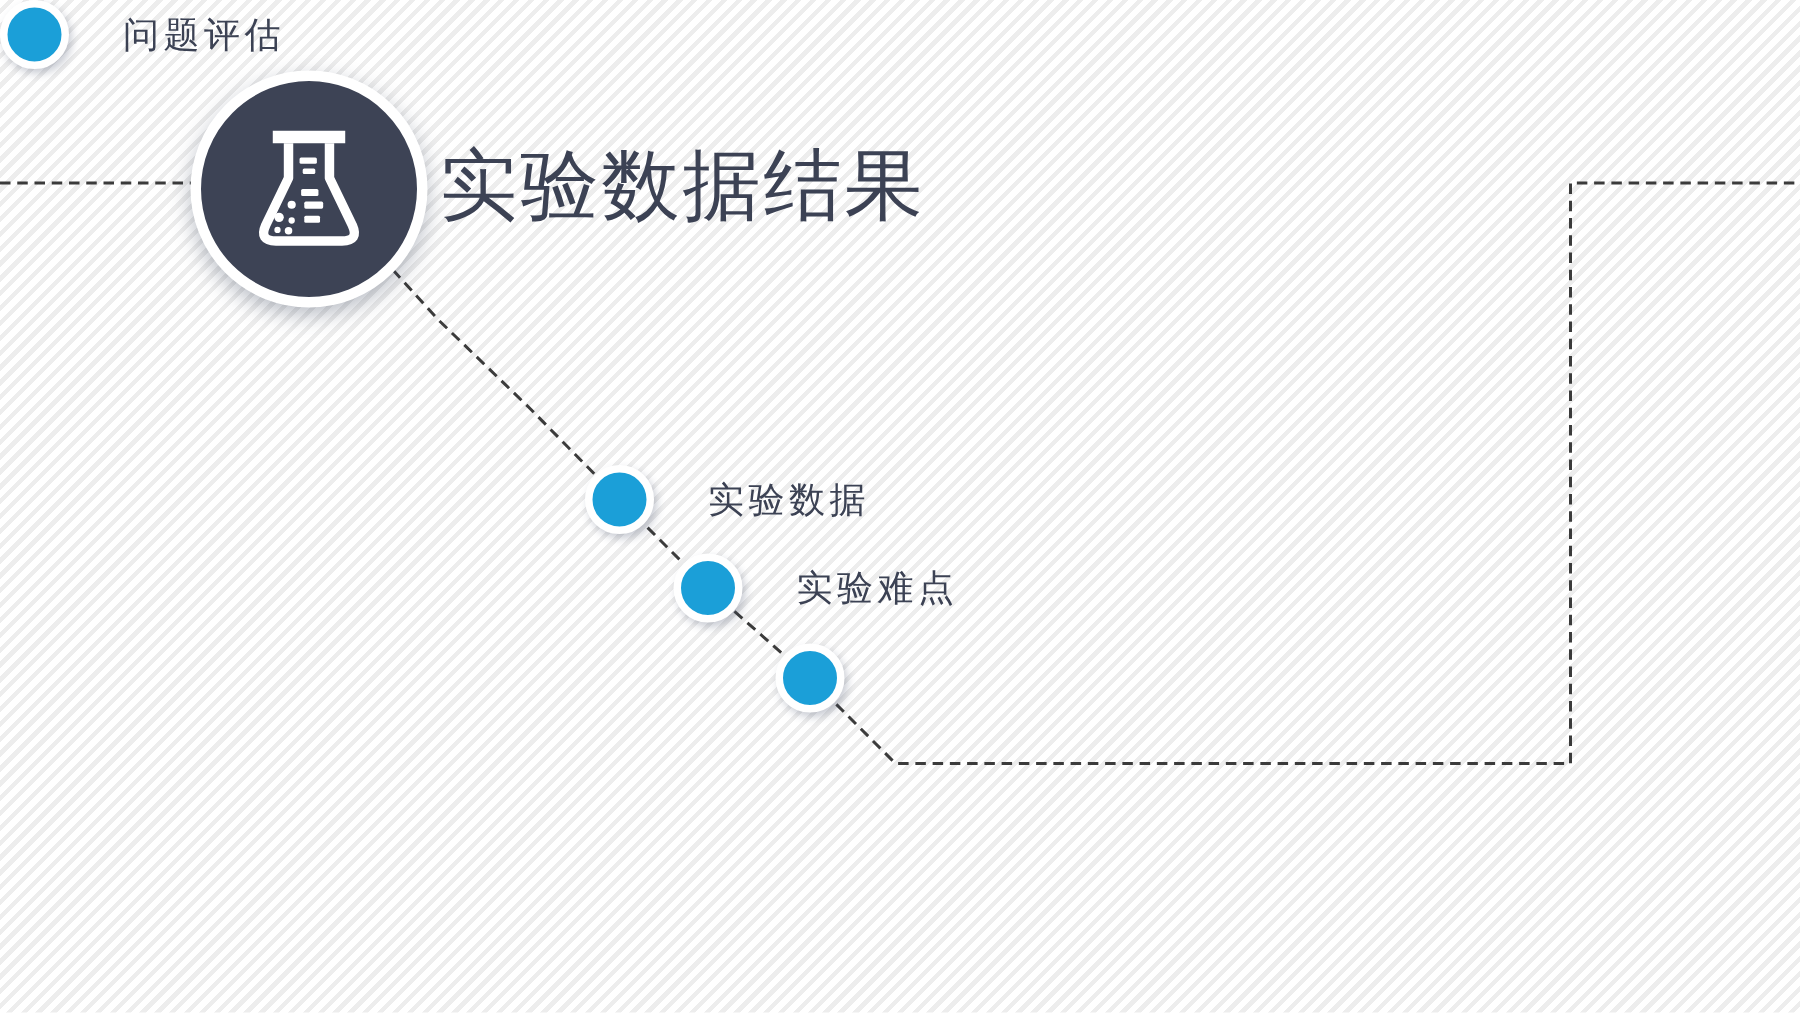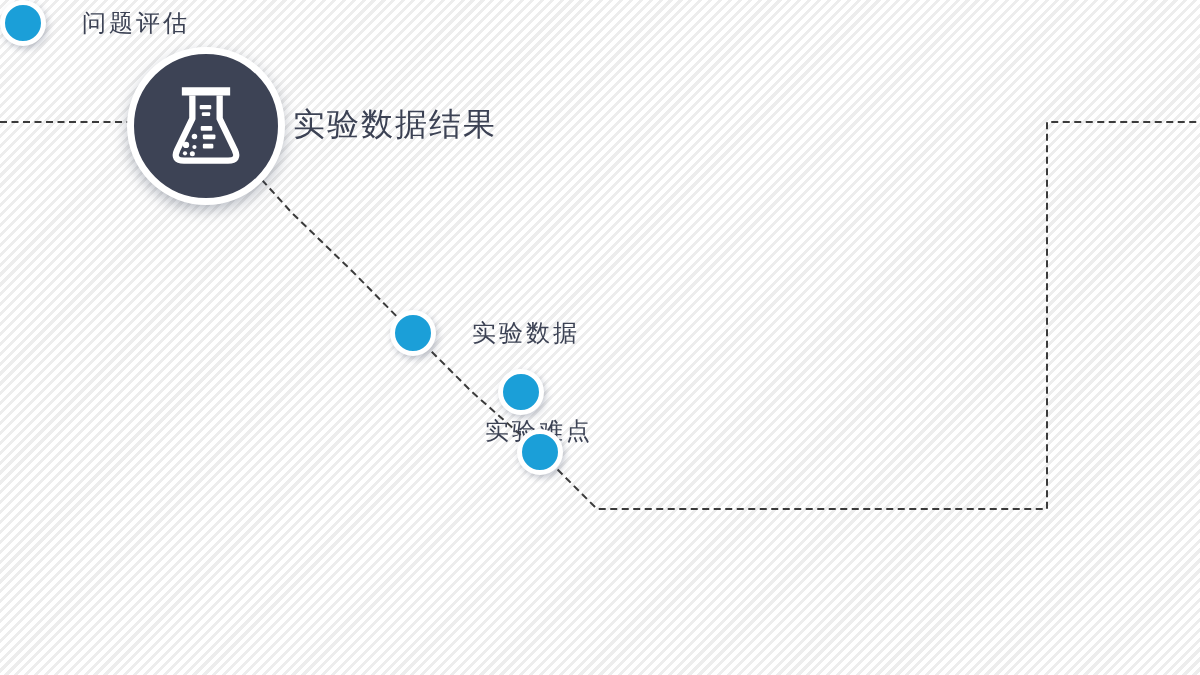--- a/index.html
+++ b/index.html
@@ -38,21 +38,21 @@
     border: 7px solid #ffffff;
     border-radius: 50%;
     box-shadow: 0 5px 14px rgba(55, 65, 90, 0.35);
     display: flex;
     align-items: center;
     justify-content: center;
   }
   .title {
     position: absolute;
     left: 293px; top: 99px;
-    font-size: 32px;
+    font-size: 52px;
     line-height: 50px;
     letter-spacing: 2px;
     font-weight: 500;
     color: var(--text, #3c4254);
     white-space: nowrap;
     text-align: center;
   }
   .item {
     position: absolute;
     display: flex;
@@ -72,21 +72,21 @@
     margin-left: 36px;
     font-size: 24px;
     letter-spacing: 3px;
     color: var(--text, #3c4254);
     white-space: nowrap;
   }
   
   .item:nth-of-type(1) { left: 269px; top: 190px; }
   .item:nth-of-type(2) { left: 330px; top: 249px; }
   .item:nth-of-type(3) { left: 390px; top: 310px; text-align: right; }
-  .item:nth-of-type(4) { left: 449px; top: 369px; flex-direction: column; }
+  .item:nth-of-type(4) { left: 449px; top: 369px; }
   .item:nth-of-type(5) { left: 517px; top: 429px; }
 </style>
 </head>
 <body>
 
 <div id="slide" style="--accent: #1B9FD8; --badge: #3D4355; --text: #3C4254; --dash: #3B3B3B; --stripe: #EDEDED; --bg: #FFFFFF;">
 
   <svg id="dash-svg" viewBox="0 0 1200 675" xmlns="http://www.w3.org/2000/svg">
     <path d="M0,122 H128"></path>
     <path d="M262,180 L292,213 L353,272 L413,333 L472,392 L540,452 L597,509 H1047 V122 H1200"></path>

